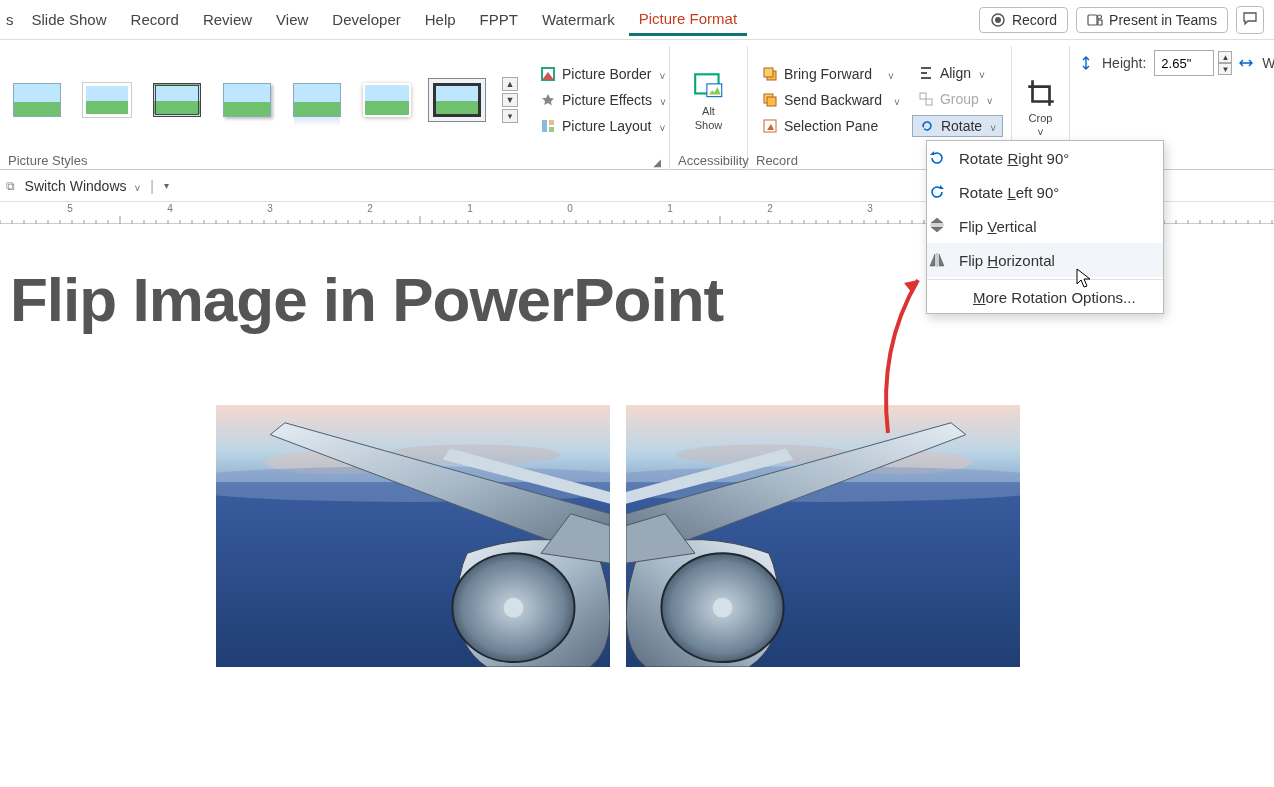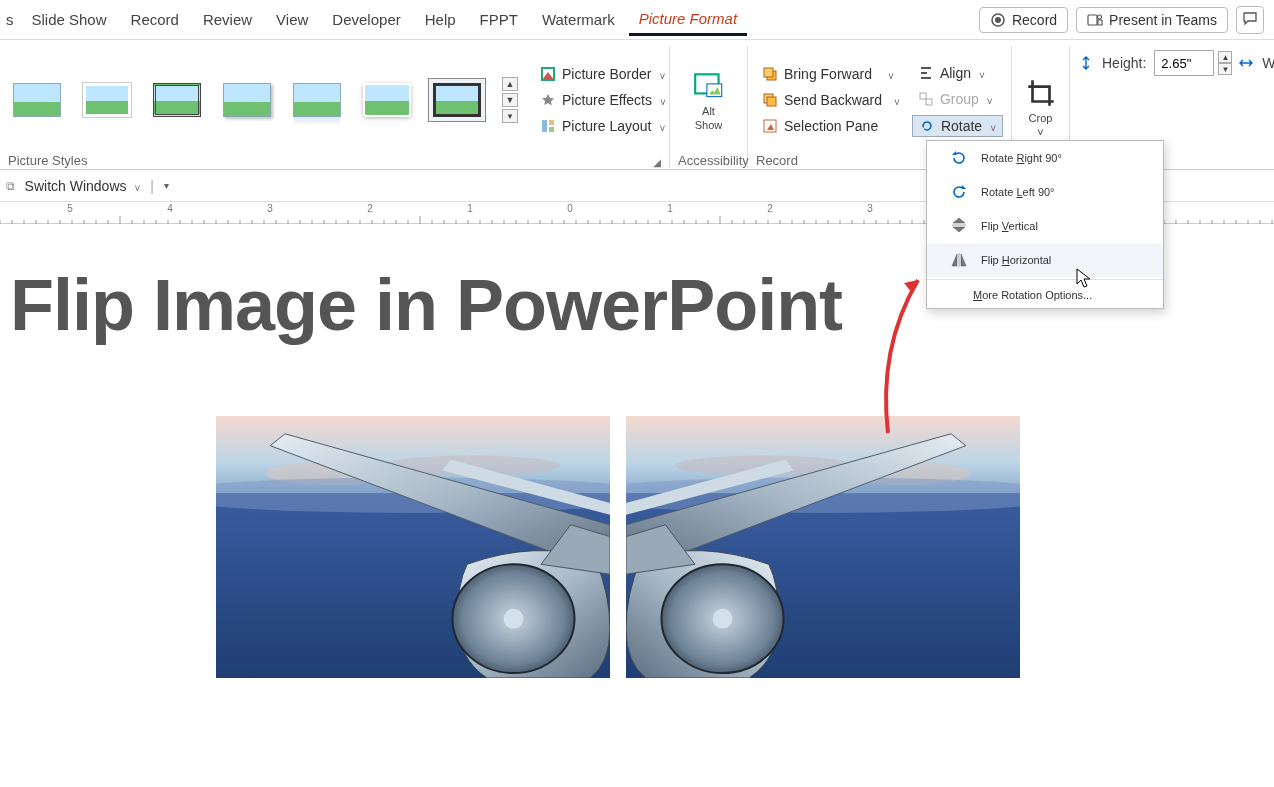--- a/index.html
+++ b/index.html
@@ -24,22 +24,21 @@
     gap: 4px;
   }
   .tab {
     padding: 6px 10px;
     font-size: 15px;
     color: #444;
     cursor: pointer;
   }
   .tab.active {
     color: #c43e1c;
-    border-bottom: 3px solid #0f172a;
-    font-style: italic;
+    border-bottom: 3px solid #0f766e;
   }
   .tabs-spacer { flex: 1; }
   .tabs-right { display: flex; gap: 8px; align-items: center; padding-right:4px;}
   .btn-outline {
     border: 1px solid #bbb;
     background: #fff;
     padding: 4px 10px;
     border-radius: 4px;
     cursor: pointer;
     display: flex;
@@ -168,21 +167,21 @@
     font-size:10px;color:#888;
   }
   .ruler svg{position:absolute;left:0;top:0;}
 
   
   .canvas-wrap{
     position:absolute;left:0;right:0;top:224px;bottom:0;
     background:#fff;
   }
   .slide-title{
-    font-size:72px;font-weight:700;color:#555;letter-spacing:-1px;
+    font-size:62px;font-weight:700;color:#555;letter-spacing:-1px;
     padding:40px 0 0 10px;
   }
   .images-row{
     display:flex;gap:16px;padding:70px 0 0 216px;
   }
   .plane{
     width:394px;height:262px;position:relative;overflow:hidden;
   }
   .plane svg{width:100%;height:100%;display:block;}
   .plane.flip svg{transform:scaleX(-1);}
@@ -191,21 +190,21 @@
   .dropdown{
     position:absolute;
     left:926px;top:140px;
     width:238px;
     background:#fff;border:1px solid #bbb;
     box-shadow:2px 4px 10px rgba(0,0,0,.18);
     z-index:50;
   }
   .dd-item{
     display:flex;align-items:center;gap:12px;
-    padding:7px 22px;cursor:pointer;font-size:11px;color:#333;
+    padding:7px 0;cursor:pointer;font-size:15px;color:#333;
   }
   .dd-item.highlight{background:#f2f6fb}
   .dd-sep{height:1px;background:#e0e0e0;margin:2px 0;}
   .dd-icon{width:20px;height:20px;display:flex;align-items:center;justify-content:center;}
   .underline-char{text-decoration:underline}
 
   .cursor{position:absolute;left:1076px;top:268px;z-index:60;}
   .arrow-annot{position:absolute;left:868px;top:268px;z-index:40;pointer-events:none;}
 </style>
 </head>

